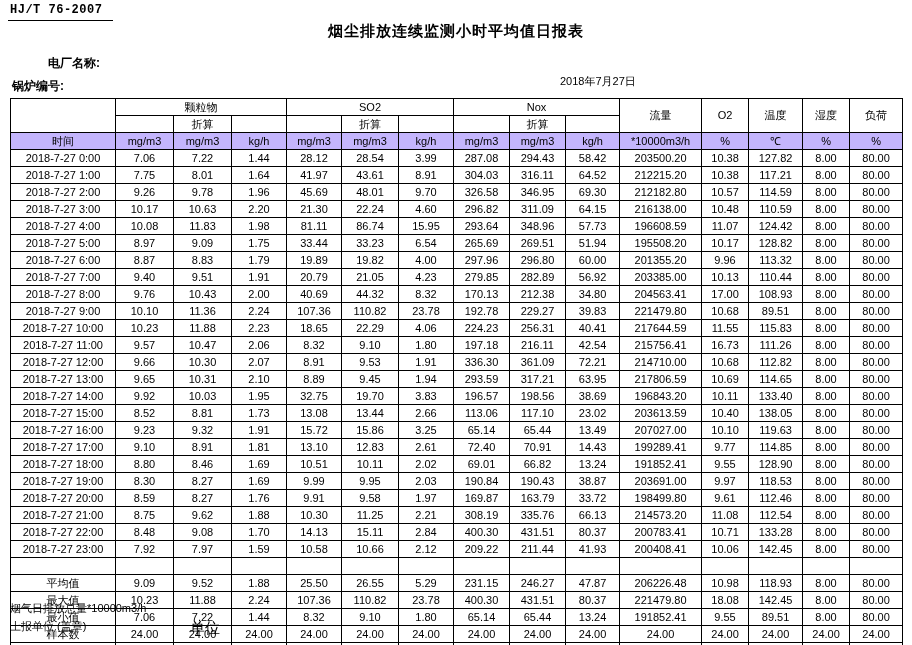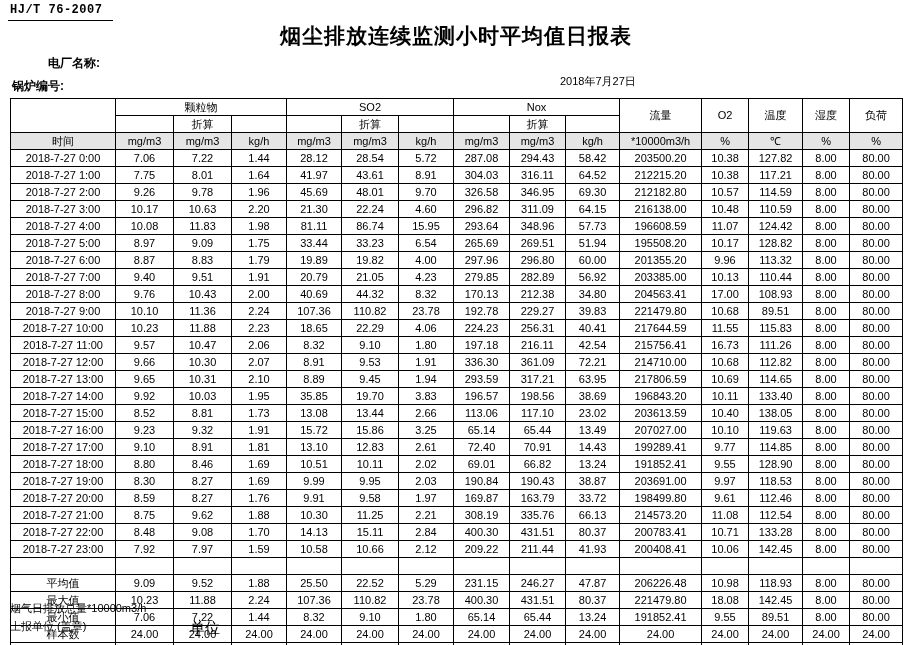--- a/index.html
+++ b/index.html
@@ -37,21 +37,21 @@
     top: 20px;
     width: 105px;
     border-bottom: 1px solid #000;
   }
   .title {
     position: absolute;
     left: 0;
     top: 22px;
     width: 912px;
     text-align: center;
-    font-size: 21px;
+    font-size: 15px;
     font-weight: bold;
     letter-spacing: 1px;
   }
   .label-plant {
     position: absolute;
     left: 12px;
     top: 55px;
     font-size: 12px;
     font-weight: bold;
     padding-left: 36px;
@@ -89,21 +89,21 @@
     white-space: nowrap;
   }
   .grp-head {
     height: 17px;
   }
   .sub-head {
     height: 16px;
     margin-top: 36px;
   }
   .unit-row td {
-    background: #e5e5e5;
+    background: #c4b5fd;
     height: 16px;
   }
   .time-head {
     background: #d9f0d9;
     font-weight: normal;
   }
   td.time-cell {
     text-align: center;
   }
   td.num {
@@ -209,21 +209,21 @@
       </tr>
     </thead>
     <tbody id="data-body">
         <tr>
           <td class="time-cell">2018-7-27 0:00</td>
           <td class="num">7.06</td>
           <td class="num">7.22</td>
           <td class="num">1.44</td>
           <td class="num">28.12</td>
           <td class="num">28.54</td>
-          <td class="num">5.72</td>
+          <td class="num">3.99</td>
           <td class="num">287.08</td>
           <td class="num">294.43</td>
           <td class="num">58.42</td>
           <td class="num">203500.20</td>
           <td class="num">10.38</td>
           <td class="num">127.82</td>
           <td class="num">8.00</td>
           <td class="num">80.00</td>
         </tr>
         <tr>
@@ -445,21 +445,21 @@
           <td class="num">10.69</td>
           <td class="num">114.65</td>
           <td class="num">8.00</td>
           <td class="num">80.00</td>
         </tr>
         <tr>
           <td class="time-cell">2018-7-27 14:00</td>
           <td class="num">9.92</td>
           <td class="num">10.03</td>
           <td class="num">1.95</td>
-          <td class="num">35.85</td>
+          <td class="num">32.75</td>
           <td class="num">19.70</td>
           <td class="num">3.83</td>
           <td class="num">196.57</td>
           <td class="num">198.56</td>
           <td class="num">38.69</td>
           <td class="num">196843.20</td>
           <td class="num">10.11</td>
           <td class="num">133.40</td>
           <td class="num">8.00</td>
           <td class="num">80.00</td>
@@ -633,21 +633,21 @@
           <td></td>
           <td></td>
           <td></td>
         </tr>
         <tr>
           <td>平均值</td>
           <td class="num">9.09</td>
           <td class="num">9.52</td>
           <td class="num">1.88</td>
           <td class="num">25.50</td>
-          <td class="num">22.52</td>
+          <td class="num">26.55</td>
           <td class="num">5.29</td>
           <td class="num">231.15</td>
           <td class="num">246.27</td>
           <td class="num">47.87</td>
           <td class="num">206226.48</td>
           <td class="num">10.98</td>
           <td class="num">118.93</td>
           <td class="num">8.00</td>
           <td class="num">80.00</td>
         </tr>

